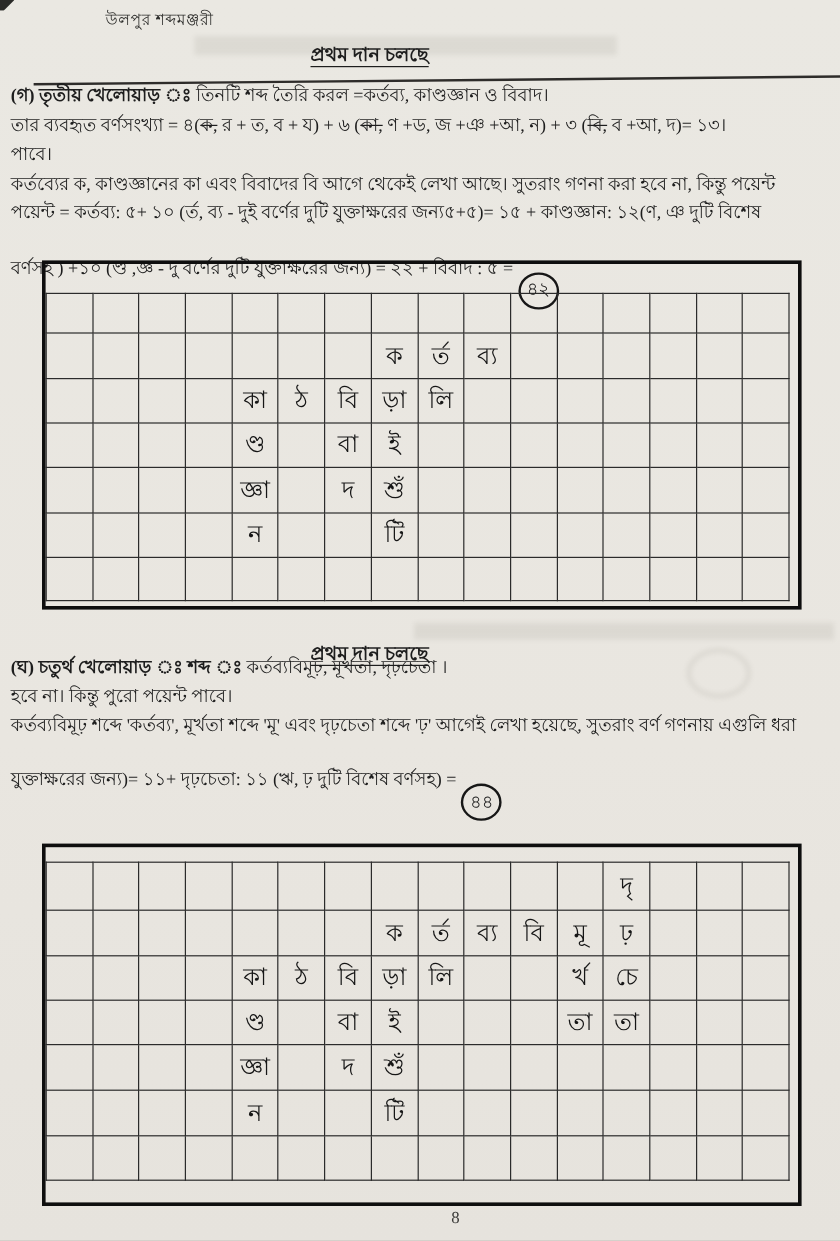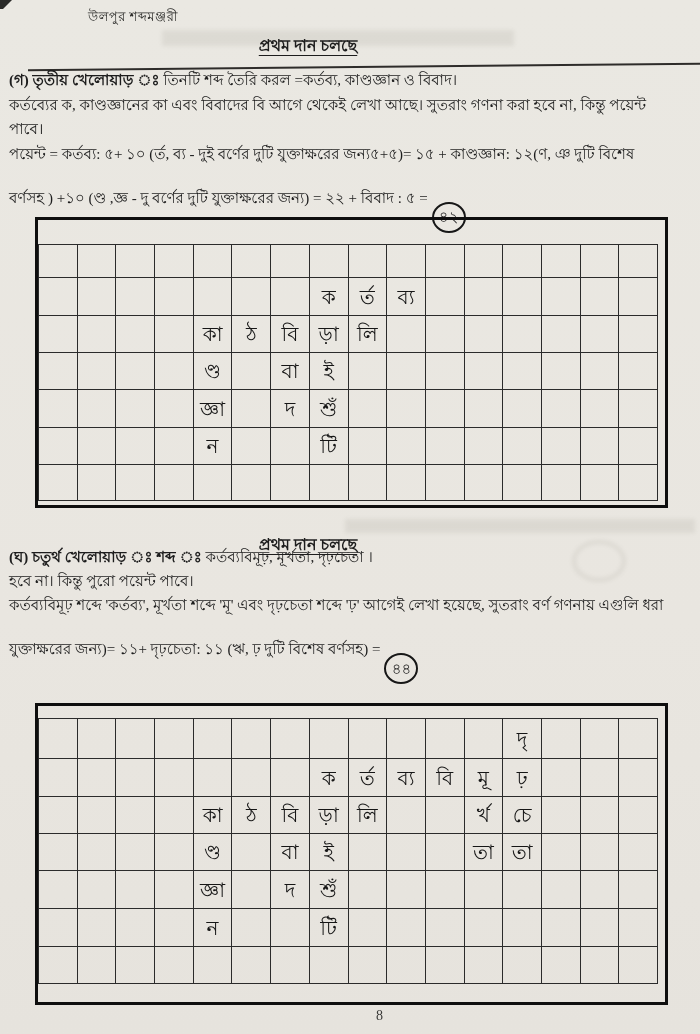--- a/index.html
+++ b/index.html
@@ -50,22 +50,23 @@
 
   <div class="book-header">উলপুর শব্দমঞ্জরী</div>
 
   <div class="sec-title t1">প্রথম দান চলছে</div>
   <div class="rule"></div>
 
   <div class="para p1">
     <div class="pline">
       <span class="bold">(গ) তৃতীয় খেলোয়াড় ঃ</span><span> তিনটি শব্দ তৈরি করল =কর্তব্য, কাণ্ডজ্ঞান ও বিবাদ।</span>
     </div>
+    <div class="pline" id="g-count-line"><span>তার ব্যবহৃত বর্ণসংখ্যা = ৪(</span><span class="st">ক,</span><span> র + ত,  ব + য) + ৬ (</span><span class="st">কা,</span><span> ণ +ড, জ +ঞ +আ, ন) + ৩ (</span><span class="st">বি,</span><span> ব +আ, দ)= ১৩।</span></div>
+    <div class="pline">পাবে।</div>
     <div class="pline">কর্তব্যের ক, কাণ্ডজ্ঞানের  কা এবং বিবাদের বি  আগে থেকেই  লেখা আছে। সুতরাং গণনা করা হবে না, কিন্তু পয়েন্ট</div>
-    <div class="pline">পাবে।</div>
     <div class="pline">পয়েন্ট   = কর্তব্য: ৫+ ১০ (র্ত, ব্য - দুই বর্ণের দুটি যুক্তাক্ষরের জন্য৫+৫)= ১৫  +  কাণ্ডজ্ঞান: ১২(ণ, ঞ দুটি বিশেষ</div>
     <div class="pline">
       <span>বর্ণসহ ) +১০ (ণ্ড ,জ্ঞ - দু বর্ণের দুটি যুক্তাক্ষরের জন্য) = ২২ + বিবাদ : ৫   =</span><span class="circle-total">৪২</span>
     </div>
   </div>
 
   <div class="board b1" id="board1" style="padding-top: 24px; padding-bottom: 8px;">
       <table>
         <tbody>
           <tr style="height: 33px;">

